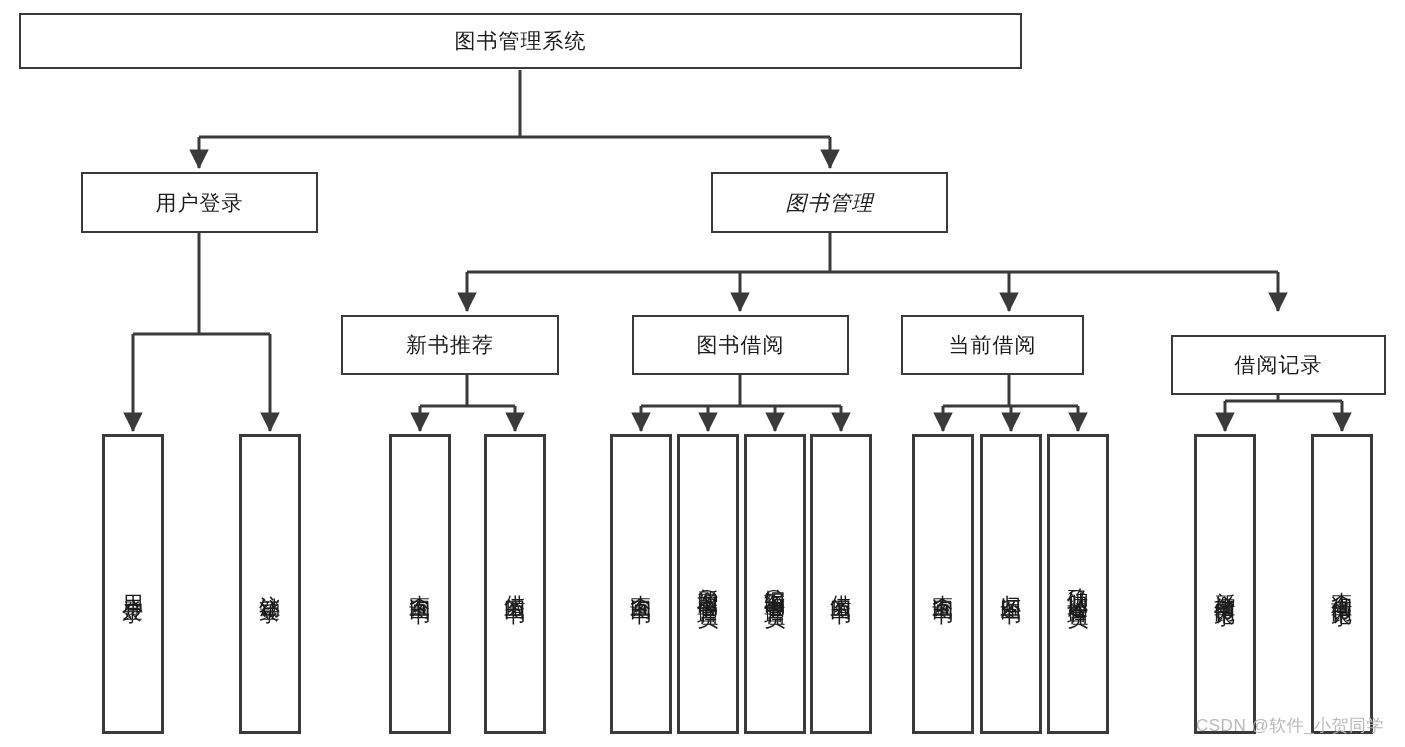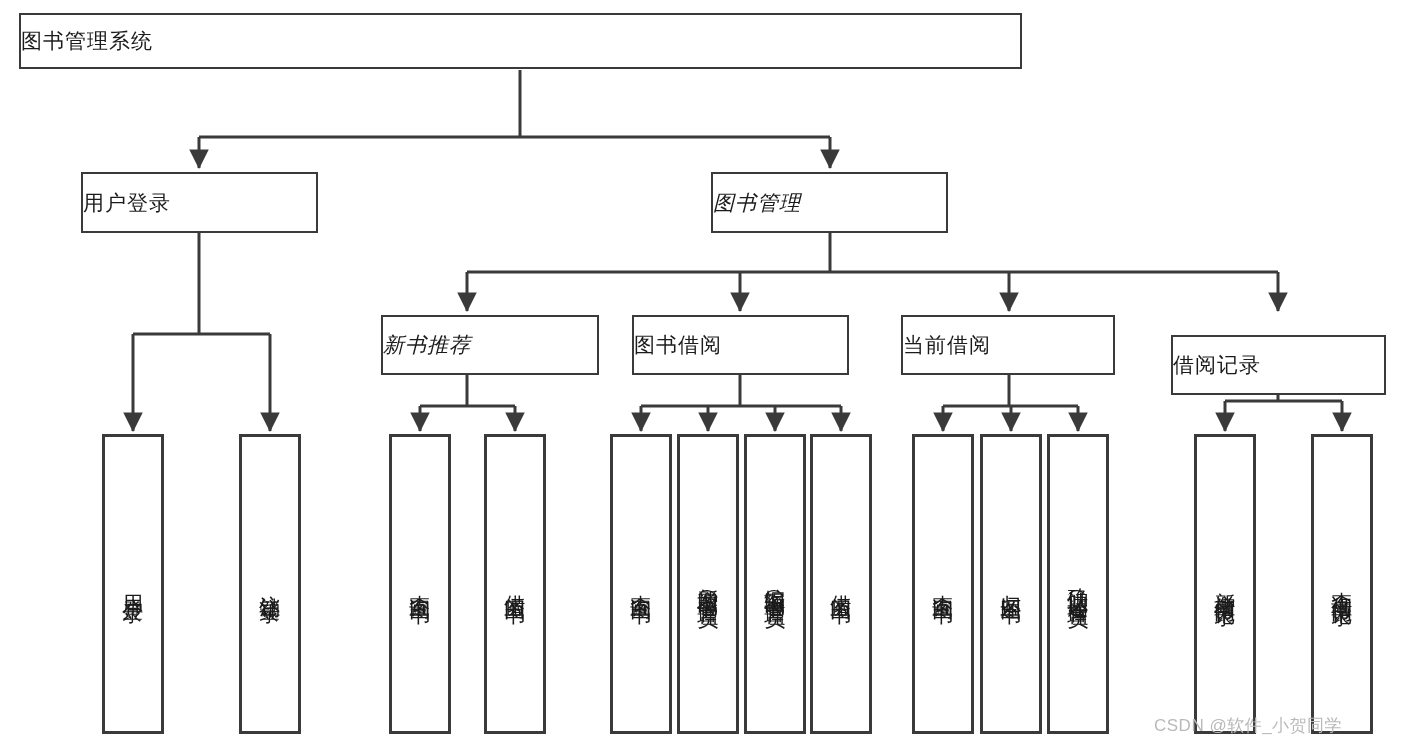--- a/index.html
+++ b/index.html
@@ -20,20 +20,21 @@
     width:1405px; height:747px;
     pointer-events:none;
   }
   .node{
     position:absolute;
     box-sizing:border-box;
     background:#ffffff;
     border:2px solid #3a3a3a;
     display:flex;
     align-items:center;
+    justify-content:center;
     color:#1b1b1b;
     z-index:2;
   }
   .node.h-label{
     font-size:21px;
     letter-spacing:1px;
     line-height:1.2;
   }
   .node.v-label{
     border-width:3px;
@@ -117,27 +118,27 @@
     <span>图书管理系统</span>
   </div>
 
   <div class="node h-label" style="left:81px; top:172px; width:237px; height:61px;">
     <span>用户登录</span>
   </div>
   <div class="node h-label" style="left:711px; top:172px; width:237px; height:61px;font-style:italic;">
     <span>图书管理</span>
   </div>
 
-  <div class="node h-label" style="left:381px; top:315px; width:218px; height:60px;font-style:italic;">
+  <div class="node h-label" style="left:341px; top:315px; width:218px; height:60px;">
     <span>新书推荐</span>
   </div>
   <div class="node h-label" style="left:632px; top:315px; width:217px; height:60px;">
     <span>图书借阅</span>
   </div>
-  <div class="node h-label" style="left:901px; top:315px; width:214px; height:60px;">
+  <div class="node h-label" style="left:901px; top:315px; width:183px; height:60px;">
     <span>当前借阅</span>
   </div>
   <div class="node h-label" style="left:1171px; top:315px; width:215px; height:60px;margin-top:20px;">
     <span>借阅记录</span>
   </div>
 
   <div class="node v-label" style="left:102px; top:434px; width:62px; height:300px;">
     <span class="vtext">用户登录</span>
   </div>
   <div class="node v-label" style="left:239px; top:434px; width:62px; height:300px;">
@@ -174,15 +175,15 @@
     <span class="vtext">确认归还（管理员）</span>
   </div>
 
   <div class="node v-label" style="left:1194px; top:434px; width:62px; height:300px;">
     <span class="vtext">新增借阅记录</span>
   </div>
   <div class="node v-label" style="left:1311px; top:434px; width:62px; height:300px;">
     <span class="vtext">查询借阅记录</span>
   </div>
 
-  <div class="watermark" style="left:1154px; top:714px;">CSDN @软件_小贺同学</div>
+  <div class="watermark" style="left:1196px; top:714px;">CSDN @软件_小贺同学</div>
 
 </div>
 
 </body></html>

